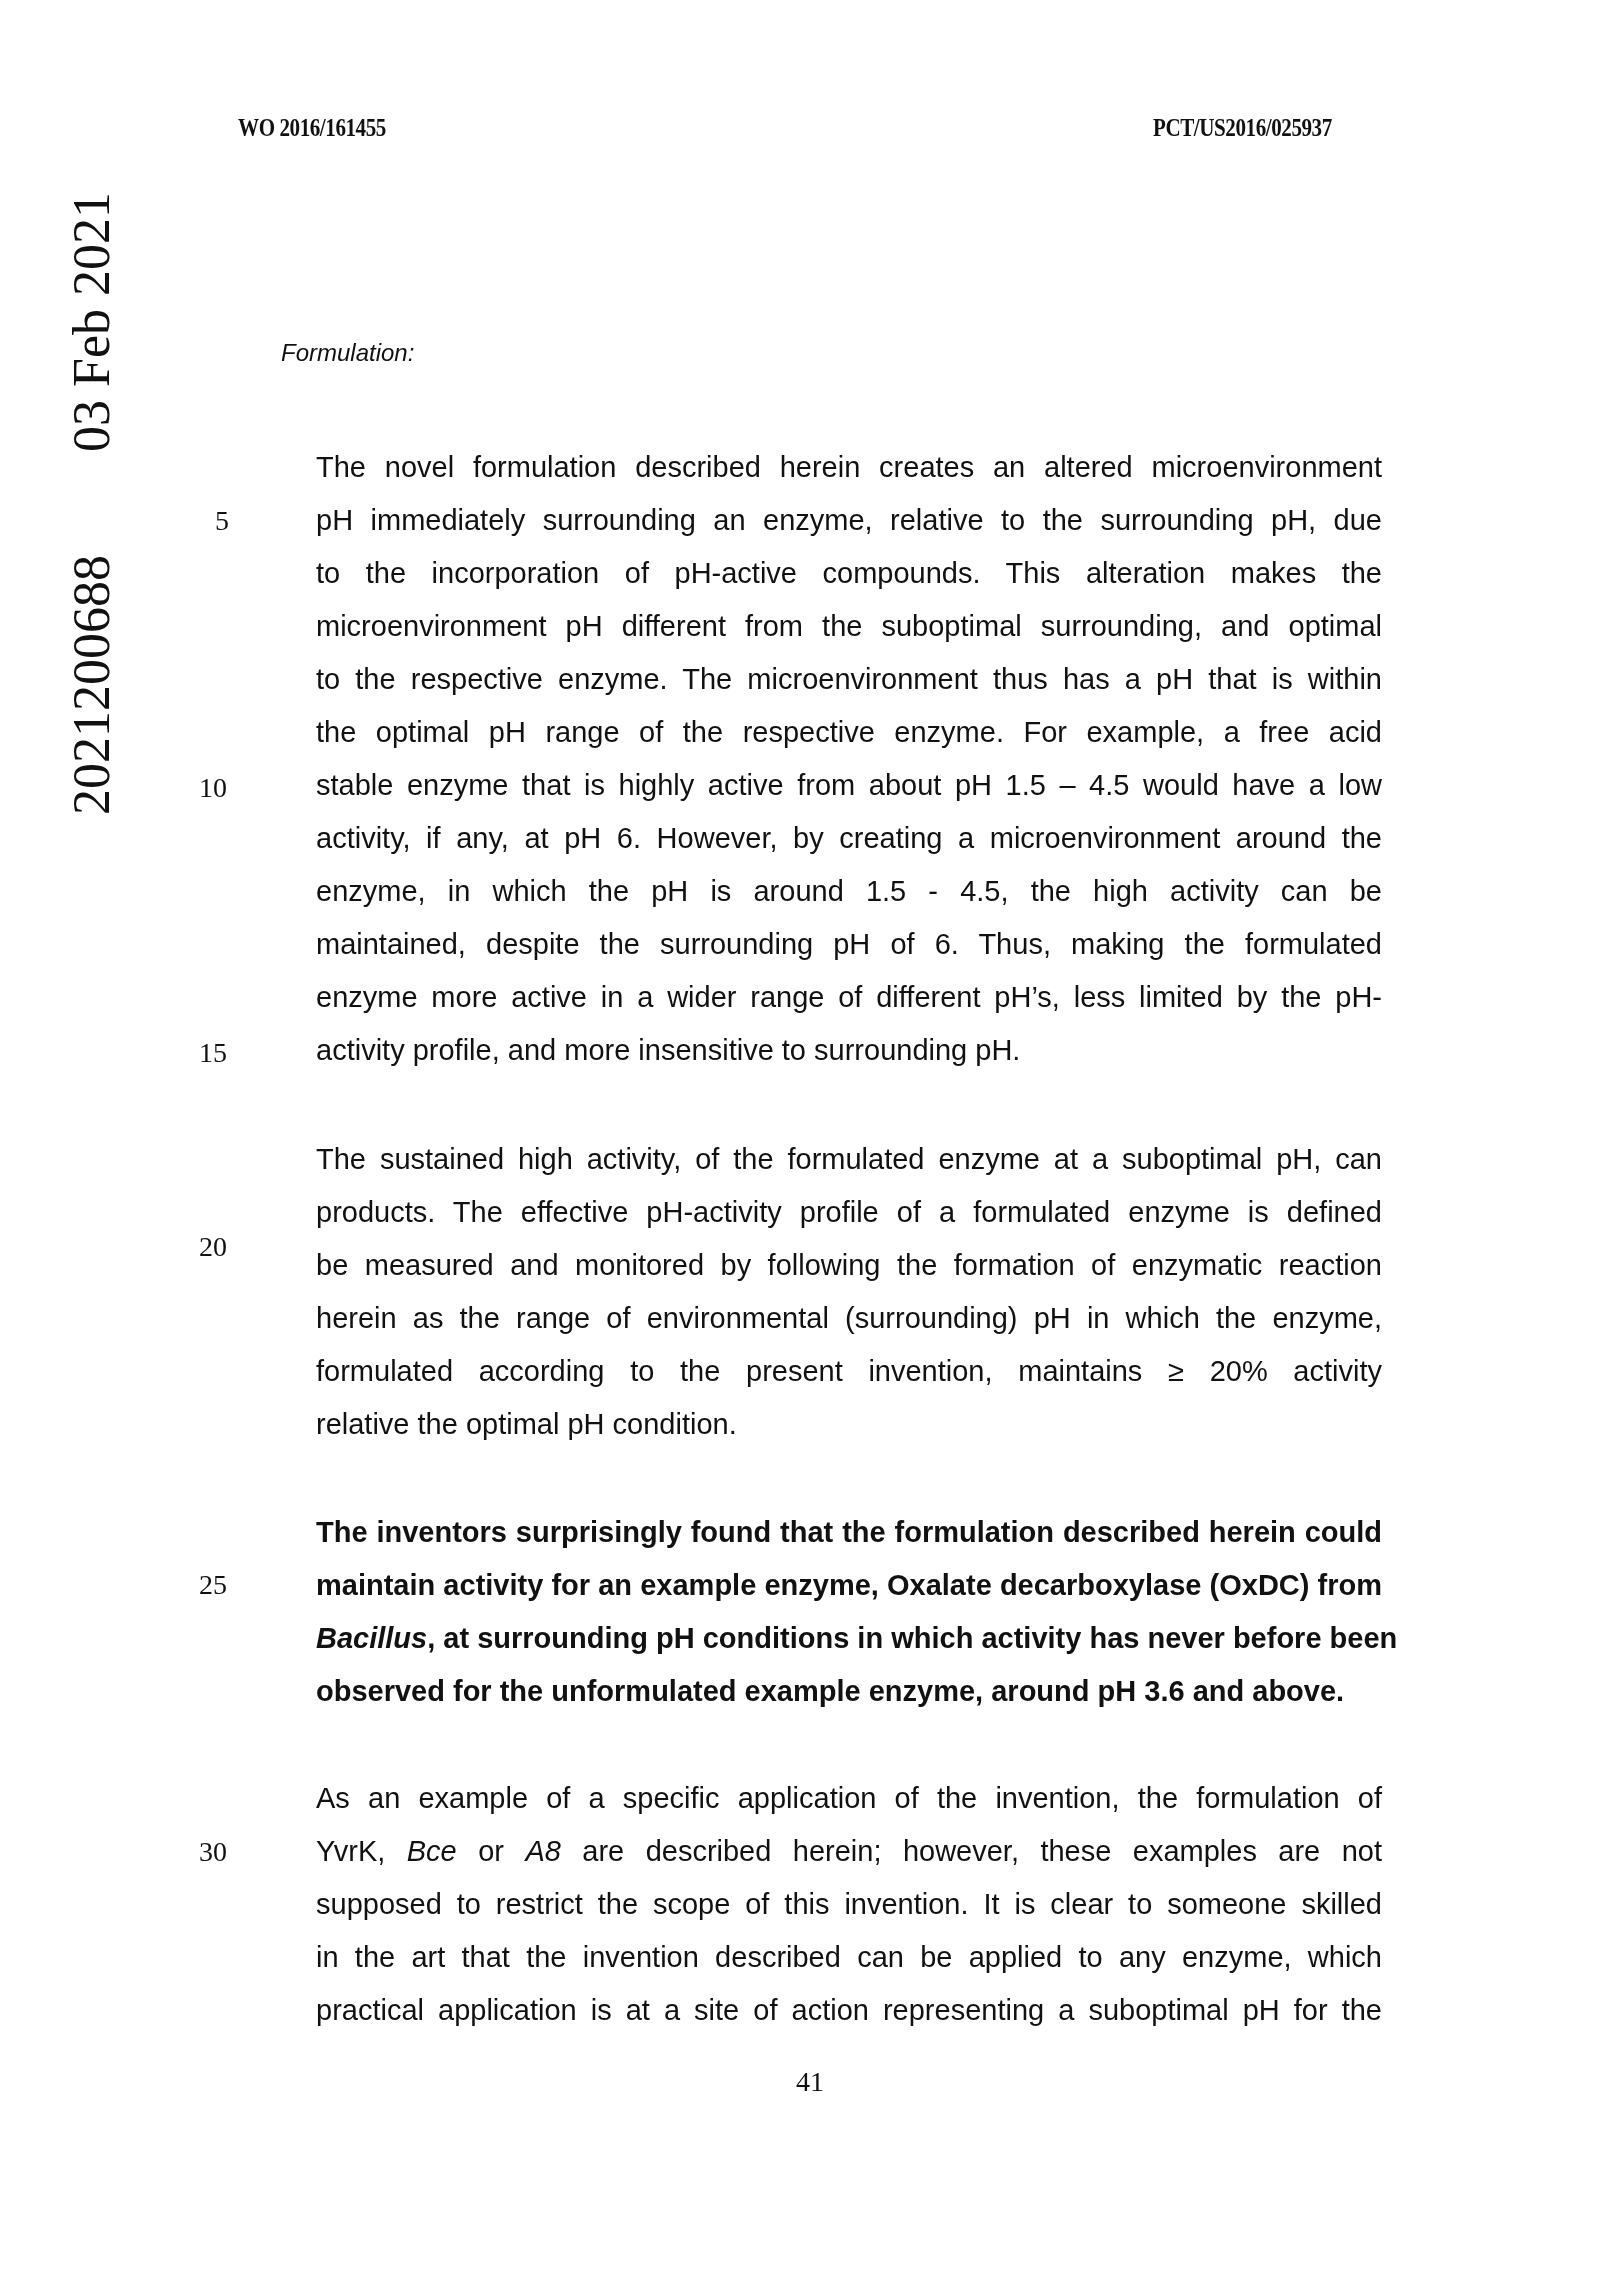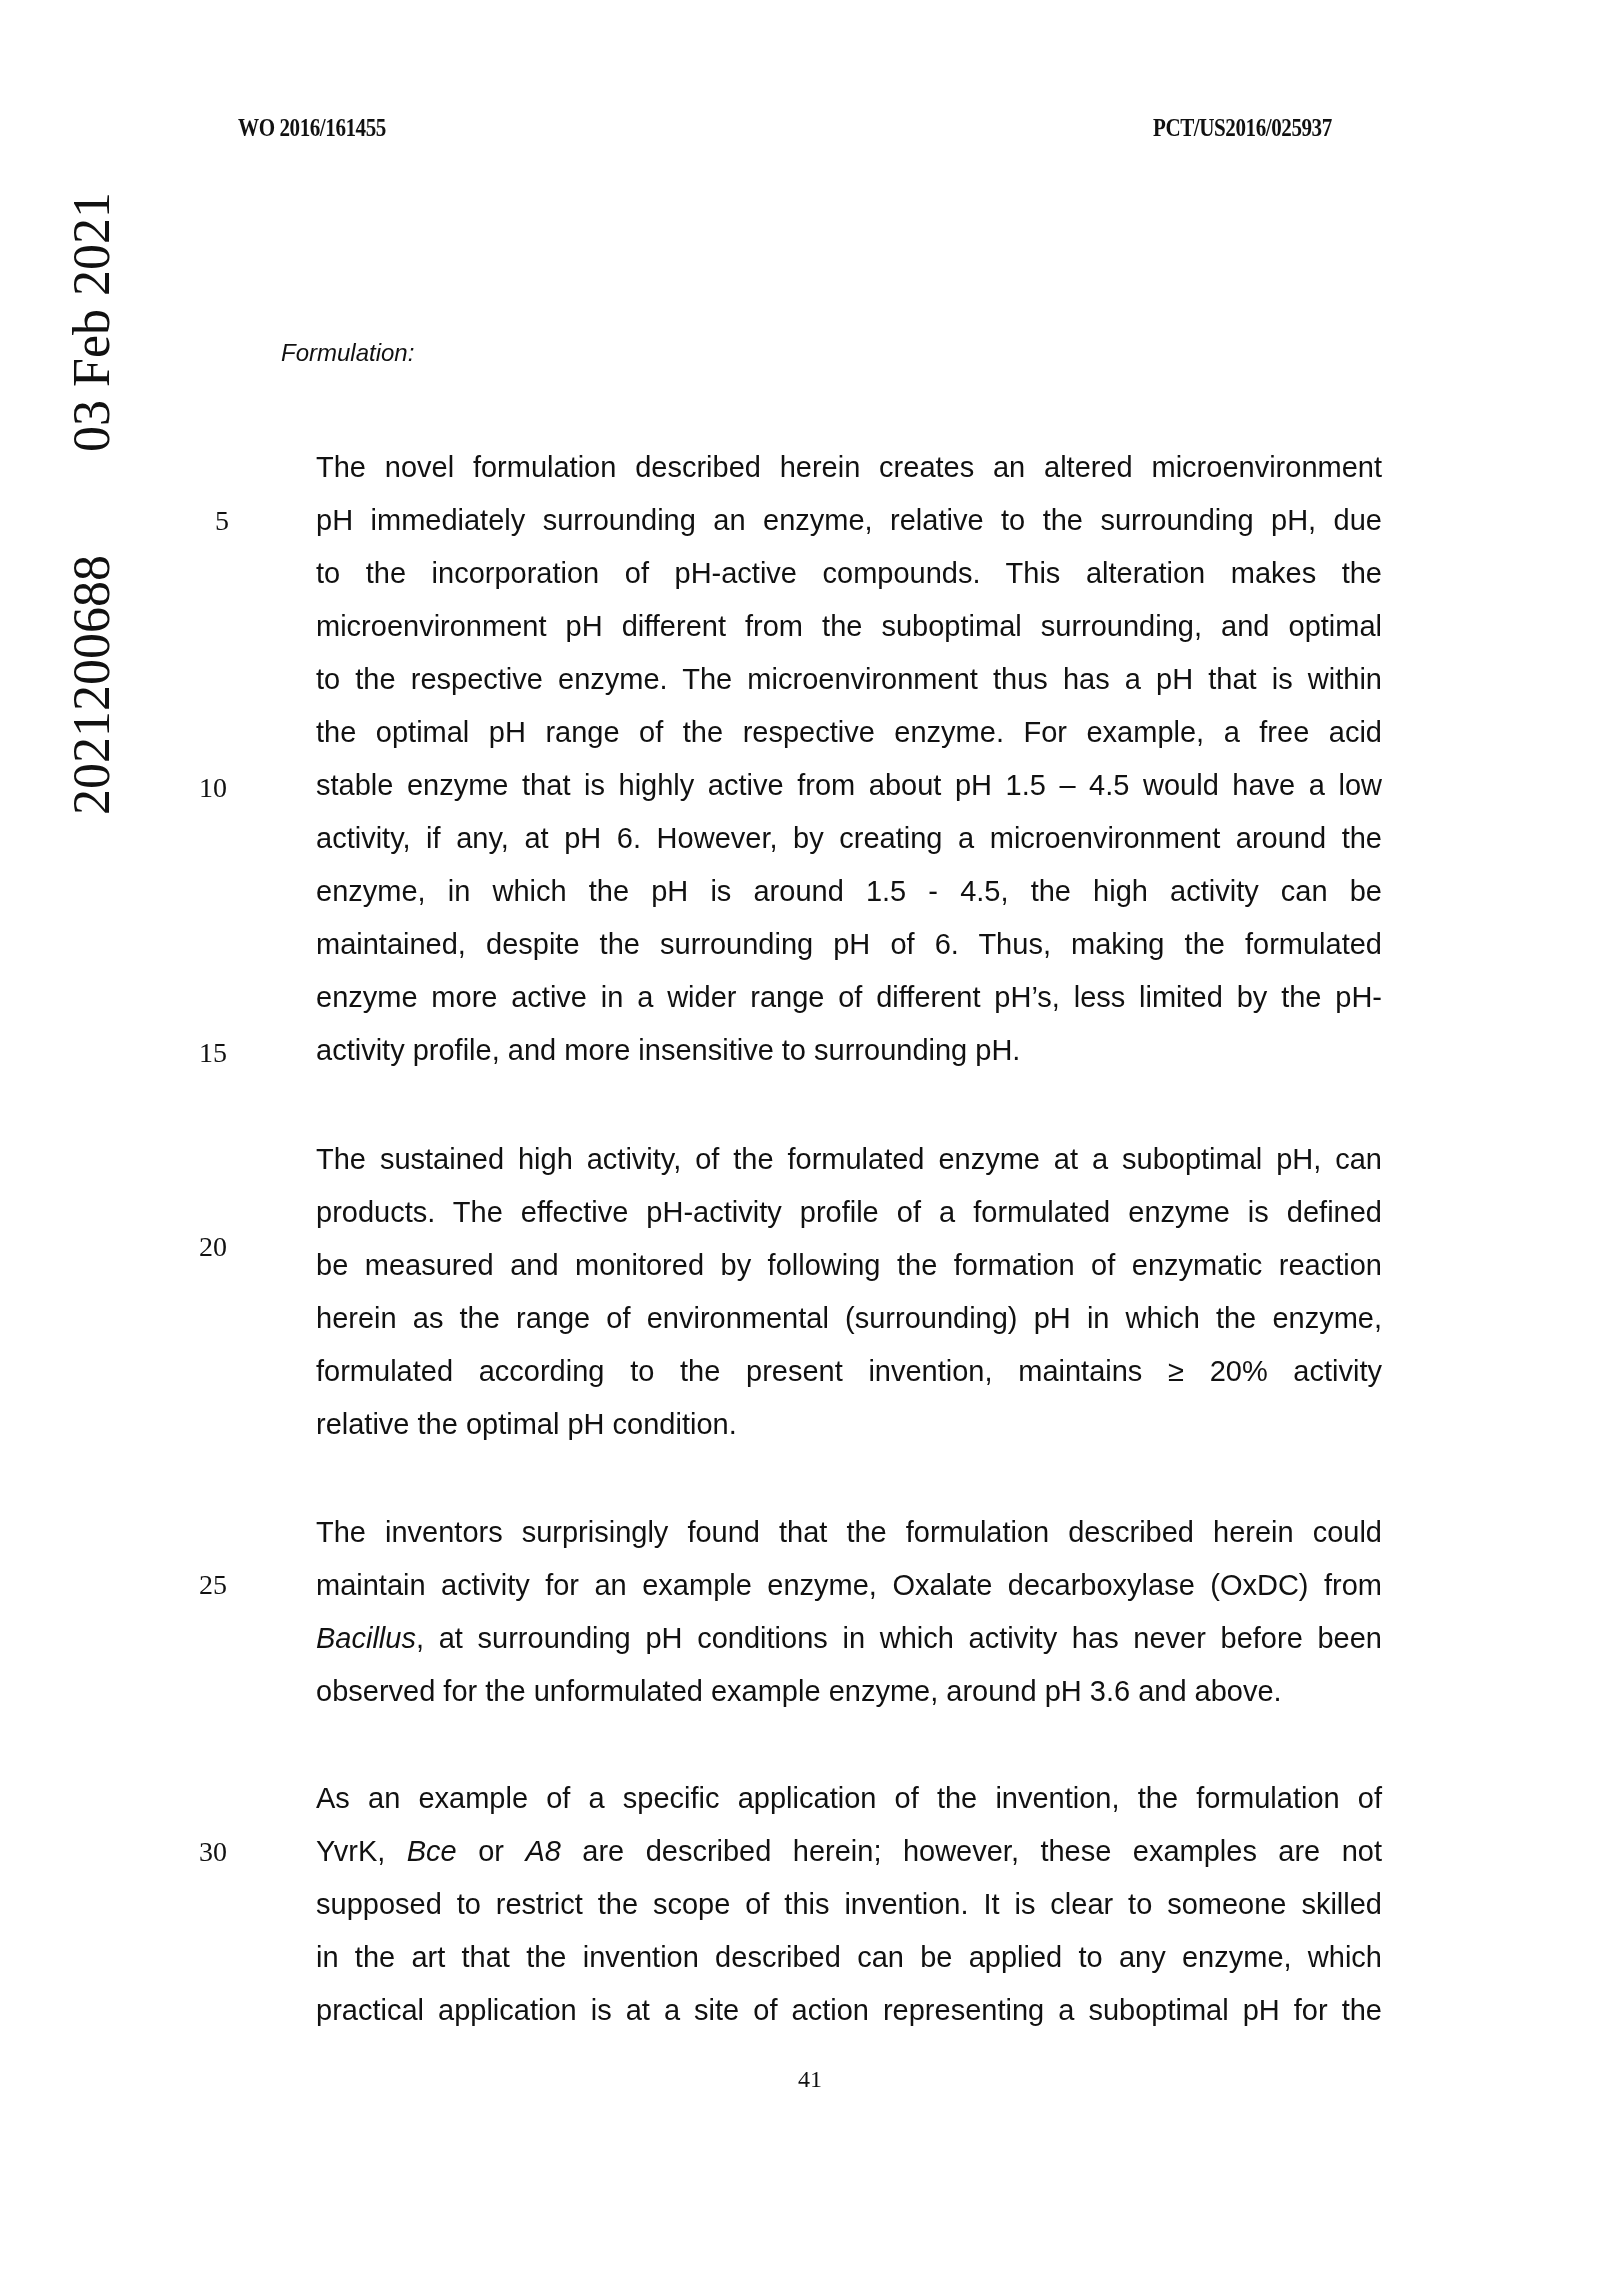--- a/index.html
+++ b/index.html
@@ -6,21 +6,21 @@
   body { width: 1620px; height: 2293px; position: relative; overflow: hidden; color: #111111; }
   .hdr { position: absolute; top: 114px; font-family: "Liberation Serif", "DejaVu Serif", serif; font-weight: bold; font-size: 24.5px; letter-spacing: -0.5px; transform: scaleX(0.86); transform-origin: left top; white-space: nowrap; }
   .hdr.left { left: 238px; }
   .hdr.right { left: 1153px; }
   .vert { position: absolute; left: 66px; top: 815px; transform: rotate(-90deg); transform-origin: left top; font-family: "Liberation Serif", "DejaVu Serif", serif; font-size: 52px; white-space: nowrap; width: 623px; display: flex; justify-content: space-between; line-height: 1; }
   .heading { position: absolute; left: 281px; top: 341px; font-family: "Liberation Sans", "DejaVu Sans", sans-serif; font-style: italic; font-size: 24px; line-height: 1; }
   .para { position: absolute; left: 280px; width: 1066px; font-family: "Liberation Sans", "DejaVu Sans", sans-serif; font-size: 29px; line-height: 53px; text-align: justify; text-align-last: left; margin-left: 36px; }
   .line { display: block; height: 53px; text-align: justify; text-align-last: justify; white-space: nowrap; overflow: visible; }
   .line.last { text-align-last: left; }
   .lnum { position: absolute; left: 199px; font-family: "Liberation Serif", "DejaVu Serif", serif; font-size: 28px; line-height: 53px; }
-  .pagenum { position: absolute; left: 0; width: 1620px; top: 2066px; text-align: center; font-family: "Liberation Serif", "DejaVu Serif", serif; font-size: 24px; }
+  .pagenum { position: absolute; left: 0; width: 1620px; top: 2066px; text-align: center; font-family: "Liberation Serif", "DejaVu Serif", serif; font-size: 28px; }
   i { font-style: italic; }
 </style>
 </head>
 <body>
 
 <div class="hdr left">WO 2016/161455</div>
 <div class="hdr right">PCT/US2016/025937</div>
 
 <div class="vert">
   <span>2021200688</span>
@@ -46,21 +46,21 @@
 
 <div class="para" style="top:1133px;">
   <span class="line">The sustained high activity, of the formulated enzyme at a suboptimal pH, can</span>
   <span class="line">products.  The effective pH-activity profile of a formulated enzyme is defined</span>
   <span class="line">be measured and monitored by following the formation of enzymatic reaction</span>
   <span class="line">herein as the range of environmental (surrounding) pH in which the enzyme,</span>
   <span class="line">formulated according to the present invention, maintains ≥ 20% activity</span>
   <span class="line last">relative the optimal pH condition.</span>
 </div>
 
-<div class="para" style="top:1506px;">
+<div class="para" style="top:1506px;font-weight:bold;">
   <span class="line">The inventors surprisingly found that the formulation described herein could</span>
   <span class="line">maintain activity for an example enzyme, Oxalate decarboxylase (OxDC) from</span>
   <span class="line"><i>Bacillus</i><span>, at surrounding pH conditions in which activity has never before been</span></span>
   <span class="line last">observed for the unformulated example enzyme, around pH 3.6 and above.</span>
 </div>
 
 <div class="para" style="top:1772px;">
   <span class="line">As an example of a specific application of the invention, the formulation of</span>
   <span class="line"><span>YvrK, </span><i>Bce</i><span> or </span><i>A8</i><span> are described herein; however, these examples are not</span></span>
   <span class="line">supposed to restrict the scope of this invention.  It is clear to someone skilled</span>

